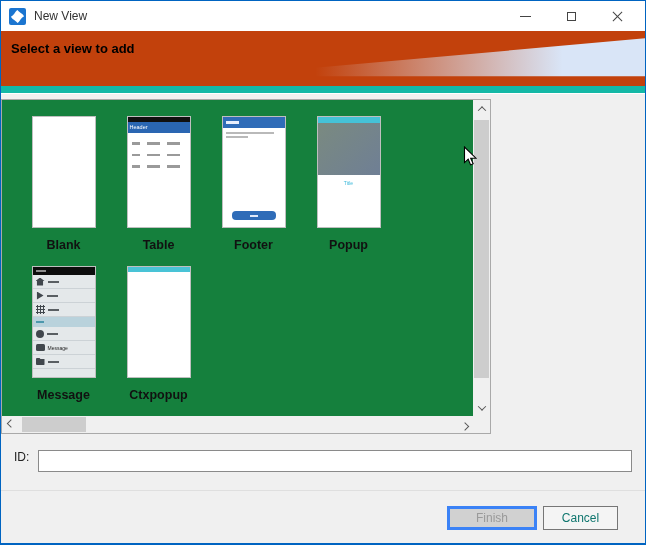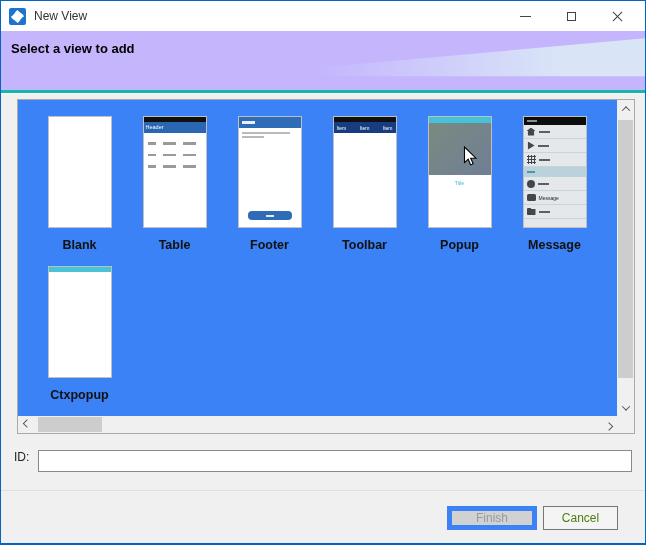--- a/index.html
+++ b/index.html
@@ -19,28 +19,28 @@
   .win-title { position:absolute; left:33px; top:8px; font-size:12px; color:#333; }
   .win-controls { position:absolute; right:5px; top:0; height:30px; display:flex; }
   .win-btn { width:46px; height:30px; display:flex; align-items:center; justify-content:center; cursor:default; }
   .glyph-min { width:11px; height:1px; background:#444; }
   .glyph-max { width:9px; height:9px; border:1px solid #444; }
   .glyph-close { position:relative; width:13px; height:13px; }
   .glyph-close i { position:absolute; left:0; top:6px; width:13px; height:1px; background:#444; }
   .glyph-close i:first-child { transform:rotate(45deg); }
   .glyph-close i:last-child { transform:rotate(-45deg); }
   
-  .banner { position:absolute; top:30px; left:0; right:0; height:62px; background:#c4b5fd; border-bottom:3px solid #14b8a6; }
+  .banner { position:absolute; top:30px; left:0; right:0; height:62px; background:#c2410c; border-bottom:7px solid #14b8a6; }
   .banner-wedge { position:absolute; right:0; top:4px; width:330px; height:42px;
     background:linear-gradient(to right, rgba(219,230,247,0), #d9e5f7 75%);
     clip-path:polygon(0 78%, 100% 8%, 100% 98%, 0 98%); }
   .banner-title { position:absolute; left:10px; top:10px; font-size:13px; font-weight:bold; color:#000; }
   
   .dialog-body { position:absolute; top:93px; left:0; right:0; height:396px; background:#f0f0f0; }
-  .panel { position:absolute; left:16px; top:5px; width:618px; height:335px; background:#3b82f6; border:1px solid #a9a9a9; }
+  .panel { position:absolute; left:0; top:5px; width:490px; height:335px; background:#15803d; border:1px solid #a9a9a9; }
   .grid { position:absolute; left:0; top:0; right:17px; bottom:17px; overflow:hidden;
     display:flex; flex-wrap:wrap; align-content:flex-start; padding:16px 0 0 14px; }
   .cell { width:95px; display:flex; flex-direction:column; align-items:center; margin-bottom:14px; }
   .thumb { position:relative; width:64px; height:112px; background:#fff; border:1px solid #bfbfbf; overflow:hidden; }
   .cell-label { margin-top:10px; font-size:12.5px; font-weight:bold; color:#111; white-space:nowrap; }
   .bc-title { position:absolute; top:37%; width:100%; text-align:center; font-size:6px; color:#5b50e6; }
   .bc-sign { position:absolute; top:68%; left:50%; transform:translateX(-50%); width:10px; height:2px; background:#2b2b2b; border-radius:1px; }
   .hdr-blue { height:11px; background:#2f6cb8; display:flex; align-items:center; padding-left:3px; }
   .hdr-blue .wbar { width:13px; height:2.5px; background:#e8eefc; }
   .ftr-lines { padding:4px 3px 0 3px; }
@@ -86,22 +86,22 @@
   .chev-left { transform:rotate(-45deg) translate(1px,-1px); }
   .chev-right { transform:rotate(135deg) translate(1px,-1px); }
   
   .id-row { position:absolute; left:13px; top:356px; right:13px; height:22px; display:flex; }
   .id-label { font-size:12px; color:#222; margin-right:9px; }
   .id-input { flex:1; height:22px; border:1px solid #8a8a8a; background:#fff; font-size:12px; padding:0 4px; outline:none; font-family:"Liberation Sans",sans-serif; }
   
   .footer-sep { position:absolute; top:489px; left:0; right:0; height:1px; background:#dfdfdf; }
   .button-bar { position:absolute; top:490px; left:0; right:0; bottom:0; background:#f0f0f0; }
   .btn { position:absolute; top:15px; height:24px; font-size:12px; font-family:"Liberation Sans",sans-serif; }
-  .btn-finish { right:108px; width:90px; background:#d1d1d1; border:5px solid #3b82f6; color:#9a9a9a; }
-  .btn-cancel { right:27px; width:75px; background:#f4f4f4; border:1px solid #767676; color:#4d7c0f; }
+  .btn-finish { right:108px; width:90px; background:#d1d1d1; border:3px solid #3b82f6; color:#9a9a9a; }
+  .btn-cancel { right:27px; width:75px; background:#f4f4f4; border:1px solid #767676; color:#0f766e; }
   
   .cursor { position:absolute; left:462px; top:145px; width:14px; height:20px; pointer-events:none; }
 </style>
 </head>
 <body>
 
 <div class="titlebar">
   <svg class="app-icon" viewBox="0 0 17 17">
     <rect x="0" y="0" width="17" height="17" rx="2" fill="#1b75d0"></rect>
     <path d="M8.5 2 C10.6 5.2 13.8 5 15 8.5 C11.8 9.6 11.6 12.8 8.5 15 C6.4 11.8 3.2 12 2 8.5 C5.2 7.4 5.4 4.2 8.5 2 Z" fill="#ffffff"></path>
@@ -168,31 +168,20 @@
               <div style="width: 22px;"></div>
             </div>
             <div class="ftr-btn">
               <div class="wbar"></div>
             </div>
           </div>
           <div class="cell-label">Footer</div>
         </div>
         <div class="cell">
           <div class="thumb">
-            <div class="black-strip"></div>
-            <div class="tb-bar">
-              <span>Item</span>
-              <span>Item</span>
-              <span>Item</span>
-            </div>
-          </div>
-          <div class="cell-label">Toolbar</div>
-        </div>
-        <div class="cell">
-          <div class="thumb">
             <div class="pp-strip"></div>
             <div class="pp-img"></div>
             <div class="pp-title">Title</div>
           </div>
           <div class="cell-label">Popup</div>
         </div>
         <div class="cell">
           <div class="thumb st-thumb">
             <div class="st-top">
               <div></div>

